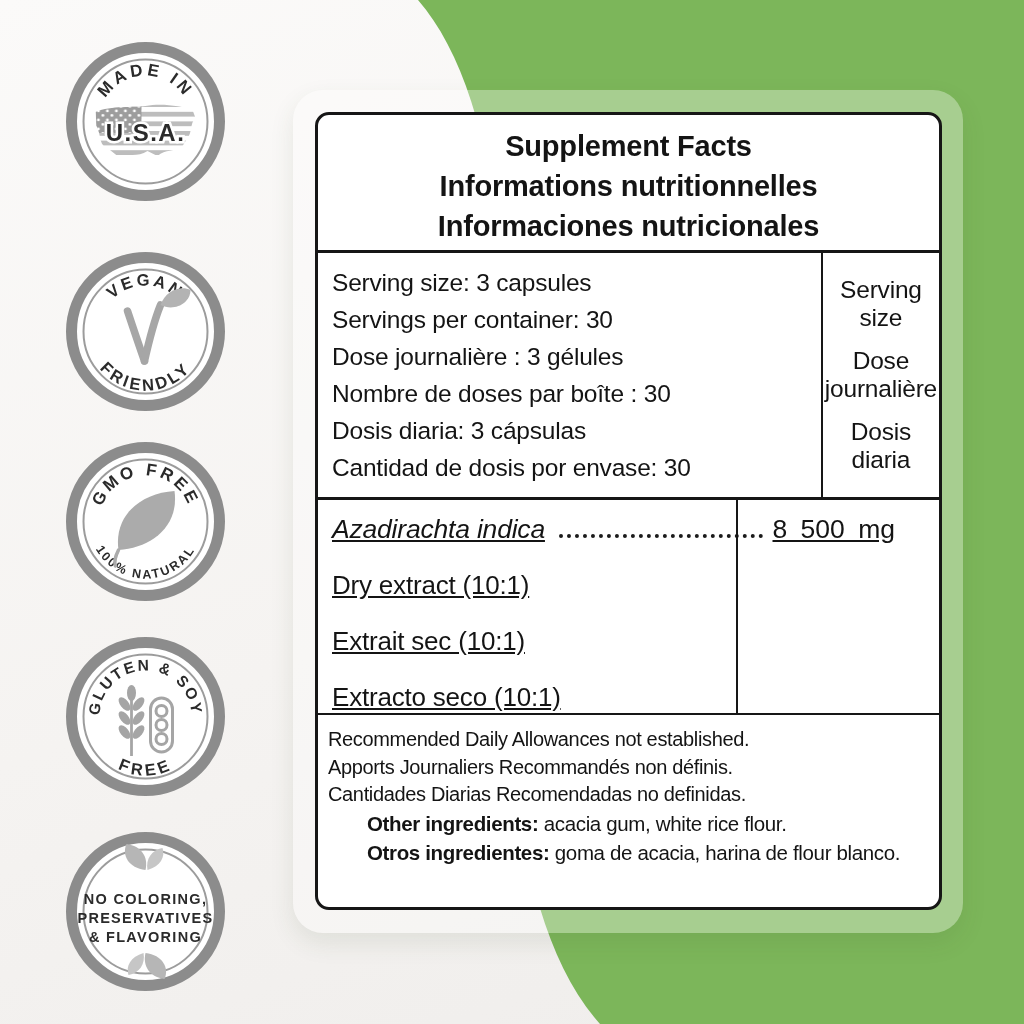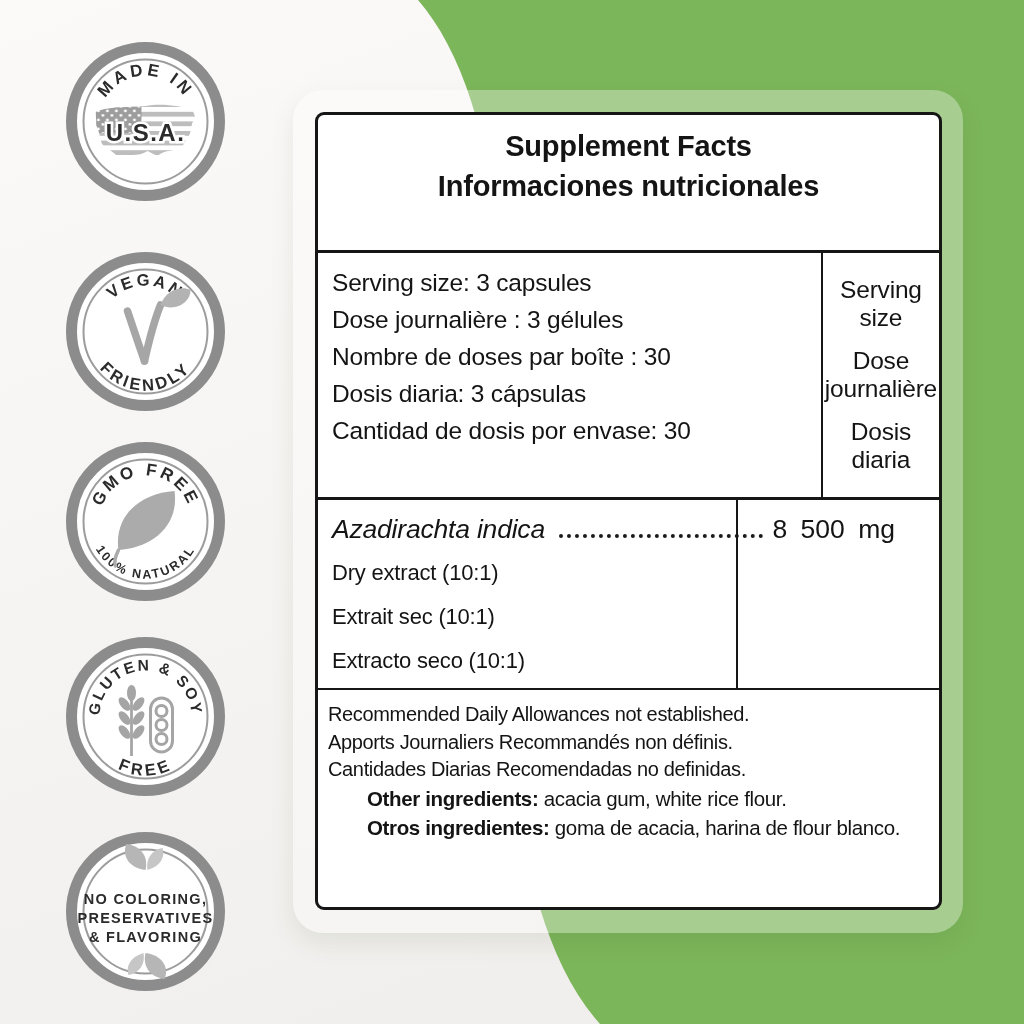--- a/index.html
+++ b/index.html
@@ -17,21 +17,21 @@
   
   .backing-card{
     position:absolute;left:293px;top:90px;width:670px;height:843px;
     background:rgba(255,255,255,0.33);border-radius:30px;z-index:1;
     box-shadow:0 10px 24px rgba(60,80,40,0.10);
   }
 
   
   .panel{
     position:absolute;left:315px;top:112px;width:627px;height:798px;
-    background:#ffffff;border:3px solid #161616;border-radius:9px;
+    background:#ffffff;border:3px solid #161616;border-radius:14px;
     z-index:2;display:flex;flex-direction:column;box-sizing:border-box;
     color:#141414;
   }
   .sec-header{
     height:138px;box-sizing:border-box;border-bottom:3px solid #161616;
     text-align:center;padding-top:11px;
   }
   .title-line{font-size:29px;font-weight:700;line-height:40px;letter-spacing:-0.2px;}
 
   .sec-serving{
@@ -41,36 +41,37 @@
   .serving-left{width:504px;box-sizing:border-box;padding:11px 0 0 14px;}
   .serving-line{font-size:24.5px;line-height:37px;white-space:nowrap;letter-spacing:-0.2px;}
   .serving-right{
     flex:1;border-left:2px solid #161616;display:flex;flex-direction:column;
     justify-content:space-around;align-items:center;text-align:center;
     padding:16px 2px;box-sizing:border-box;
   }
   .serving-summary{font-size:24.5px;line-height:28px;letter-spacing:-0.2px;}
 
   .sec-ingredient{
-    height:190px;box-sizing:border-box;border-bottom:2px solid #161616;
+    height:215px;box-sizing:border-box;border-bottom:2px solid #161616;
     position:relative;
+    text-decoration:underline;
   }
   .ing-divider{position:absolute;left:418px;top:0;bottom:0;width:2px;background:#161616;z-index:2;}
   .ing-row{
     position:relative;z-index:1;display:flex;align-items:baseline;
     padding:14px 0 0 14px;box-sizing:border-box;
   }
   .ing-name{font-size:26.5px;font-style:italic;white-space:nowrap;letter-spacing:-0.2px;}
   .dot-leader{
     flex:1;height:0;border-bottom:4.5px dotted #1b1b1b;
     margin:0 10px 7px 14px;align-self:flex-end;
   }
   .ing-amount{font-size:26.5px;white-space:nowrap;margin-right:44px;word-spacing:6px;}
   .ing-details{padding:6px 0 0 14px;}
-  .ing-detail-line{font-size:22px;line-height:44px;letter-spacing:-0.2px;}
+  .ing-detail-line{font-size:26px;line-height:44px;letter-spacing:-0.2px;margin-top:12px;}
 
   .sec-footer{flex:1;padding:11px 14px 0 10px;box-sizing:border-box;}
   .foot-line{font-size:20px;line-height:27.5px;letter-spacing:-0.35px;}
   .foot-line-oi{font-size:20.5px;line-height:29px;letter-spacing:-0.35px;margin-left:39px;}
   .oi-label{font-weight:700;}
 
   
   .badge{position:absolute;left:63px;z-index:3;}
   .b1{top:39px;} .b2{top:249px;} .b3{top:439px;} .b4{top:634px;} .b5{top:829px;}
   .badge text{font-family:"Liberation Sans",sans-serif;font-weight:700;fill:#2b2b2b;}
@@ -83,26 +84,28 @@
   <svg class="green-blob" width="1024" height="1024" viewBox="0 0 1024 1024">
     <path d="M418,0 C472,62 502,180 506,350 L506,650 C509,800 532,948 600,1024 L1024,1024 L1024,0 Z" fill="#7cb65a"></path>
   </svg>
 
   <div class="backing-card"></div>
 
   <div class="panel">
 
     <div class="sec-header">
       <div class="title-line">Supplement Facts</div>
+      <div class="title-line">Informations nutritionnelles</div>
       <div class="title-line">Informaciones nutricionales</div>
     </div>
 
     <div class="sec-serving">
       <div class="serving-left">
         <div class="serving-line">Serving size: 3 capsules</div>
+        <div class="serving-line">Servings per container: 30</div>
         <div class="serving-line">Dose journalière : 3 gélules</div>
         <div class="serving-line">Nombre de doses par boîte : 30</div>
         <div class="serving-line">Dosis diaria: 3 cápsulas</div>
         <div class="serving-line">Cantidad de dosis por envase: 30</div>
       </div>
       <div class="serving-right">
         <div class="serving-summary">Serving size</div>
         <div class="serving-summary">Dose journalière</div>
         <div class="serving-summary">Dosis diaria</div>
       </div>

